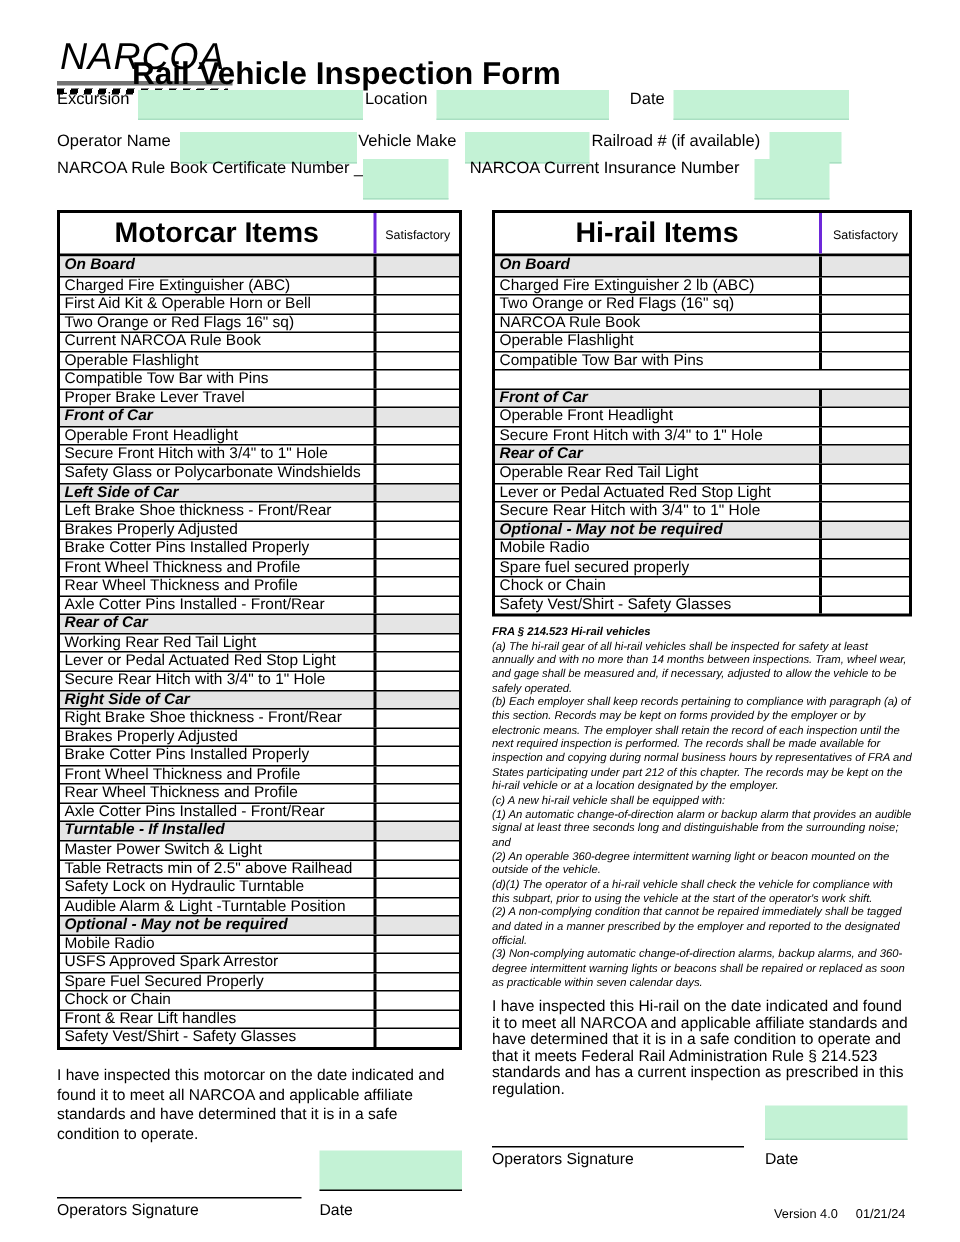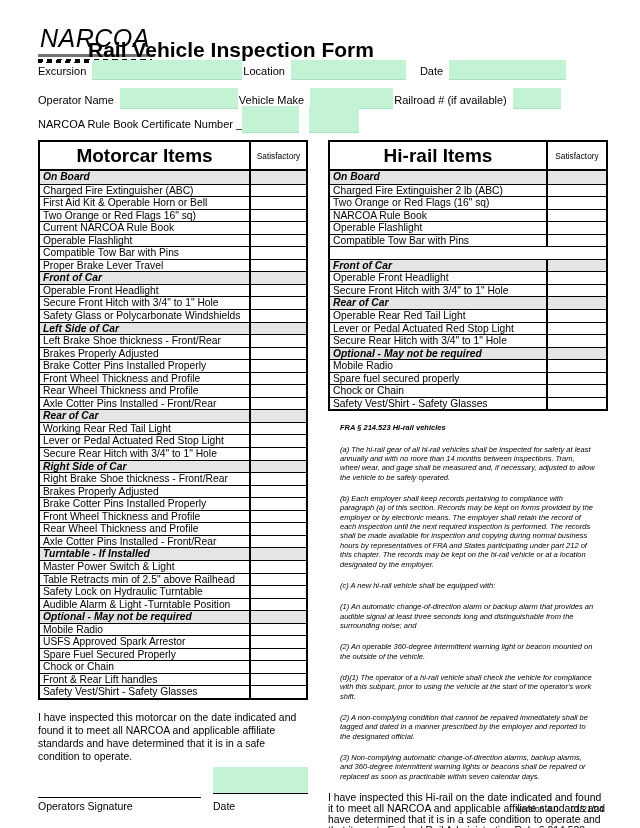--- a/index.html
+++ b/index.html
@@ -15,54 +15,54 @@
   }
   .logo-dashes {
     height:4px; margin-top:2px; width:114px;
     background:repeating-linear-gradient(105deg,#000 0 5px,transparent 5px 9px);
   }
   .form-title {
     position:absolute; left:80px; right:0; top:30px; margin:8px;
     font-size:21px; font-weight:bold;
   }
   
-  .field-row { position:absolute; left:38px; right:30px; display:flex; align-items:flex-end; }
+  .field-row { position:absolute; left:38px; right:30px; display:flex; align-items:flex-start; }
   .fr1 { top:60px; } .fr2 { top:88px; } .fr3 { top:106px; }
   .field-row label { font-size:11px; padding-bottom:3px; white-space:nowrap; }
   .gbox { background:#c3f2d5; border-bottom:1px solid #a9dfc2; display:inline-block; }
   .fr1 .gbox { height:19px; } .fr2 .gbox { height:20px; } .fr3 .gbox { height:26px; }
   .ml6{margin-left:6px;} .ml10{margin-left:10px;} .ml13{margin-left:1px;} .ml14{margin-left:14px;}
   .w150{width:150px;} .w115{width:115px;} .w117{width:117px;}
   .w118{width:118px;} .w83{width:83px;} .w48{width:48px;}
   .w57{width:57px;} .w50{width:50px;}
   
   .left-col  { position:absolute; left:38px;  top:140px; width:270px; }
   .right-col { position:absolute; left:328px; top:140px; width:280px; }
   
   .check-table { border:2px solid #000; background:#fff; }
   .t-head { display:flex; border-bottom:2px solid #000; height:27px; }
   .t-title {
     flex:1; text-align:center; font-size:19px; font-weight:bold;
-    line-height:27px; border-right:2px solid #000000; white-space:nowrap; overflow:hidden;
+    line-height:27px; border-right:2px solid #6d28d9; white-space:nowrap; overflow:hidden;
   }
   .t-sat { display:flex; align-items:center; justify-content:center; font-size:8.3px; }
   .motorcar .t-sat, .motorcar .cell.sat { width:55px; }
   .hirail   .t-sat, .hirail   .cell.sat { width:58px; }
   .row { display:flex; height:12.55px; box-sizing:border-box; }
   .row + .row { border-top:1px solid #000; }
   .cell.label {
     flex:1; padding-left:3px; font-size:10.3px; line-height:11.6px;
     white-space:nowrap; overflow:hidden; border-right:2px solid #000;
   }
   .row.section { background:#e5e5e5; }
   .row.section .cell.label { font-weight:bold; font-style:italic; }
   
   .fra { margin-top:5px; font-size:7.5px; font-style:italic; line-height:9.35px; }
   .fra-heading { font-weight:bold; margin:0; }
-  .fra p { margin:12px; }
+  .fra p { margin:0; }
   
   .statement { font-size:10.4px; line-height:10.9px; }
   .left-col .statement { margin-top:11px; line-height:13px; }
   .right-col .statement { margin-top:8px; }
   .sig-row { display:flex; align-items:flex-end; margin-top:4px; }
   .sig-block { width:168px; }
   .sig-line { border-bottom:1px solid #000; height:22px; }
   .sig-label { font-size:10.5px; margin-top:2px; }
   .date-block { margin-left:12px; width:95px; }
   .date-box { height:26px; width:95px; }
@@ -96,20 +96,21 @@
   <span class="gbox w118 ml6"></span>
   <label class="ml13">Vehicle Make</label>
   <span class="gbox w83 ml6"></span>
   <label class="ml13">Railroad # (if available)</label>
   <span class="gbox w48 ml6"></span>
 </div>
 
 <div class="field-row fr3">
   <label>NARCOA Rule Book Certificate Number _</label>
   <span class="gbox w57"></span>
+  <label class="ml14">NARCOA Current Insurance Number</label>
   <span class="gbox w50 ml10"></span>
 </div>
 
 <div class="left-col">
   <div class="check-table motorcar">
     <div class="t-head">
       <div class="t-title">Motorcar Items</div>
       <div class="t-sat">Satisfactory</div>
     </div>
 

